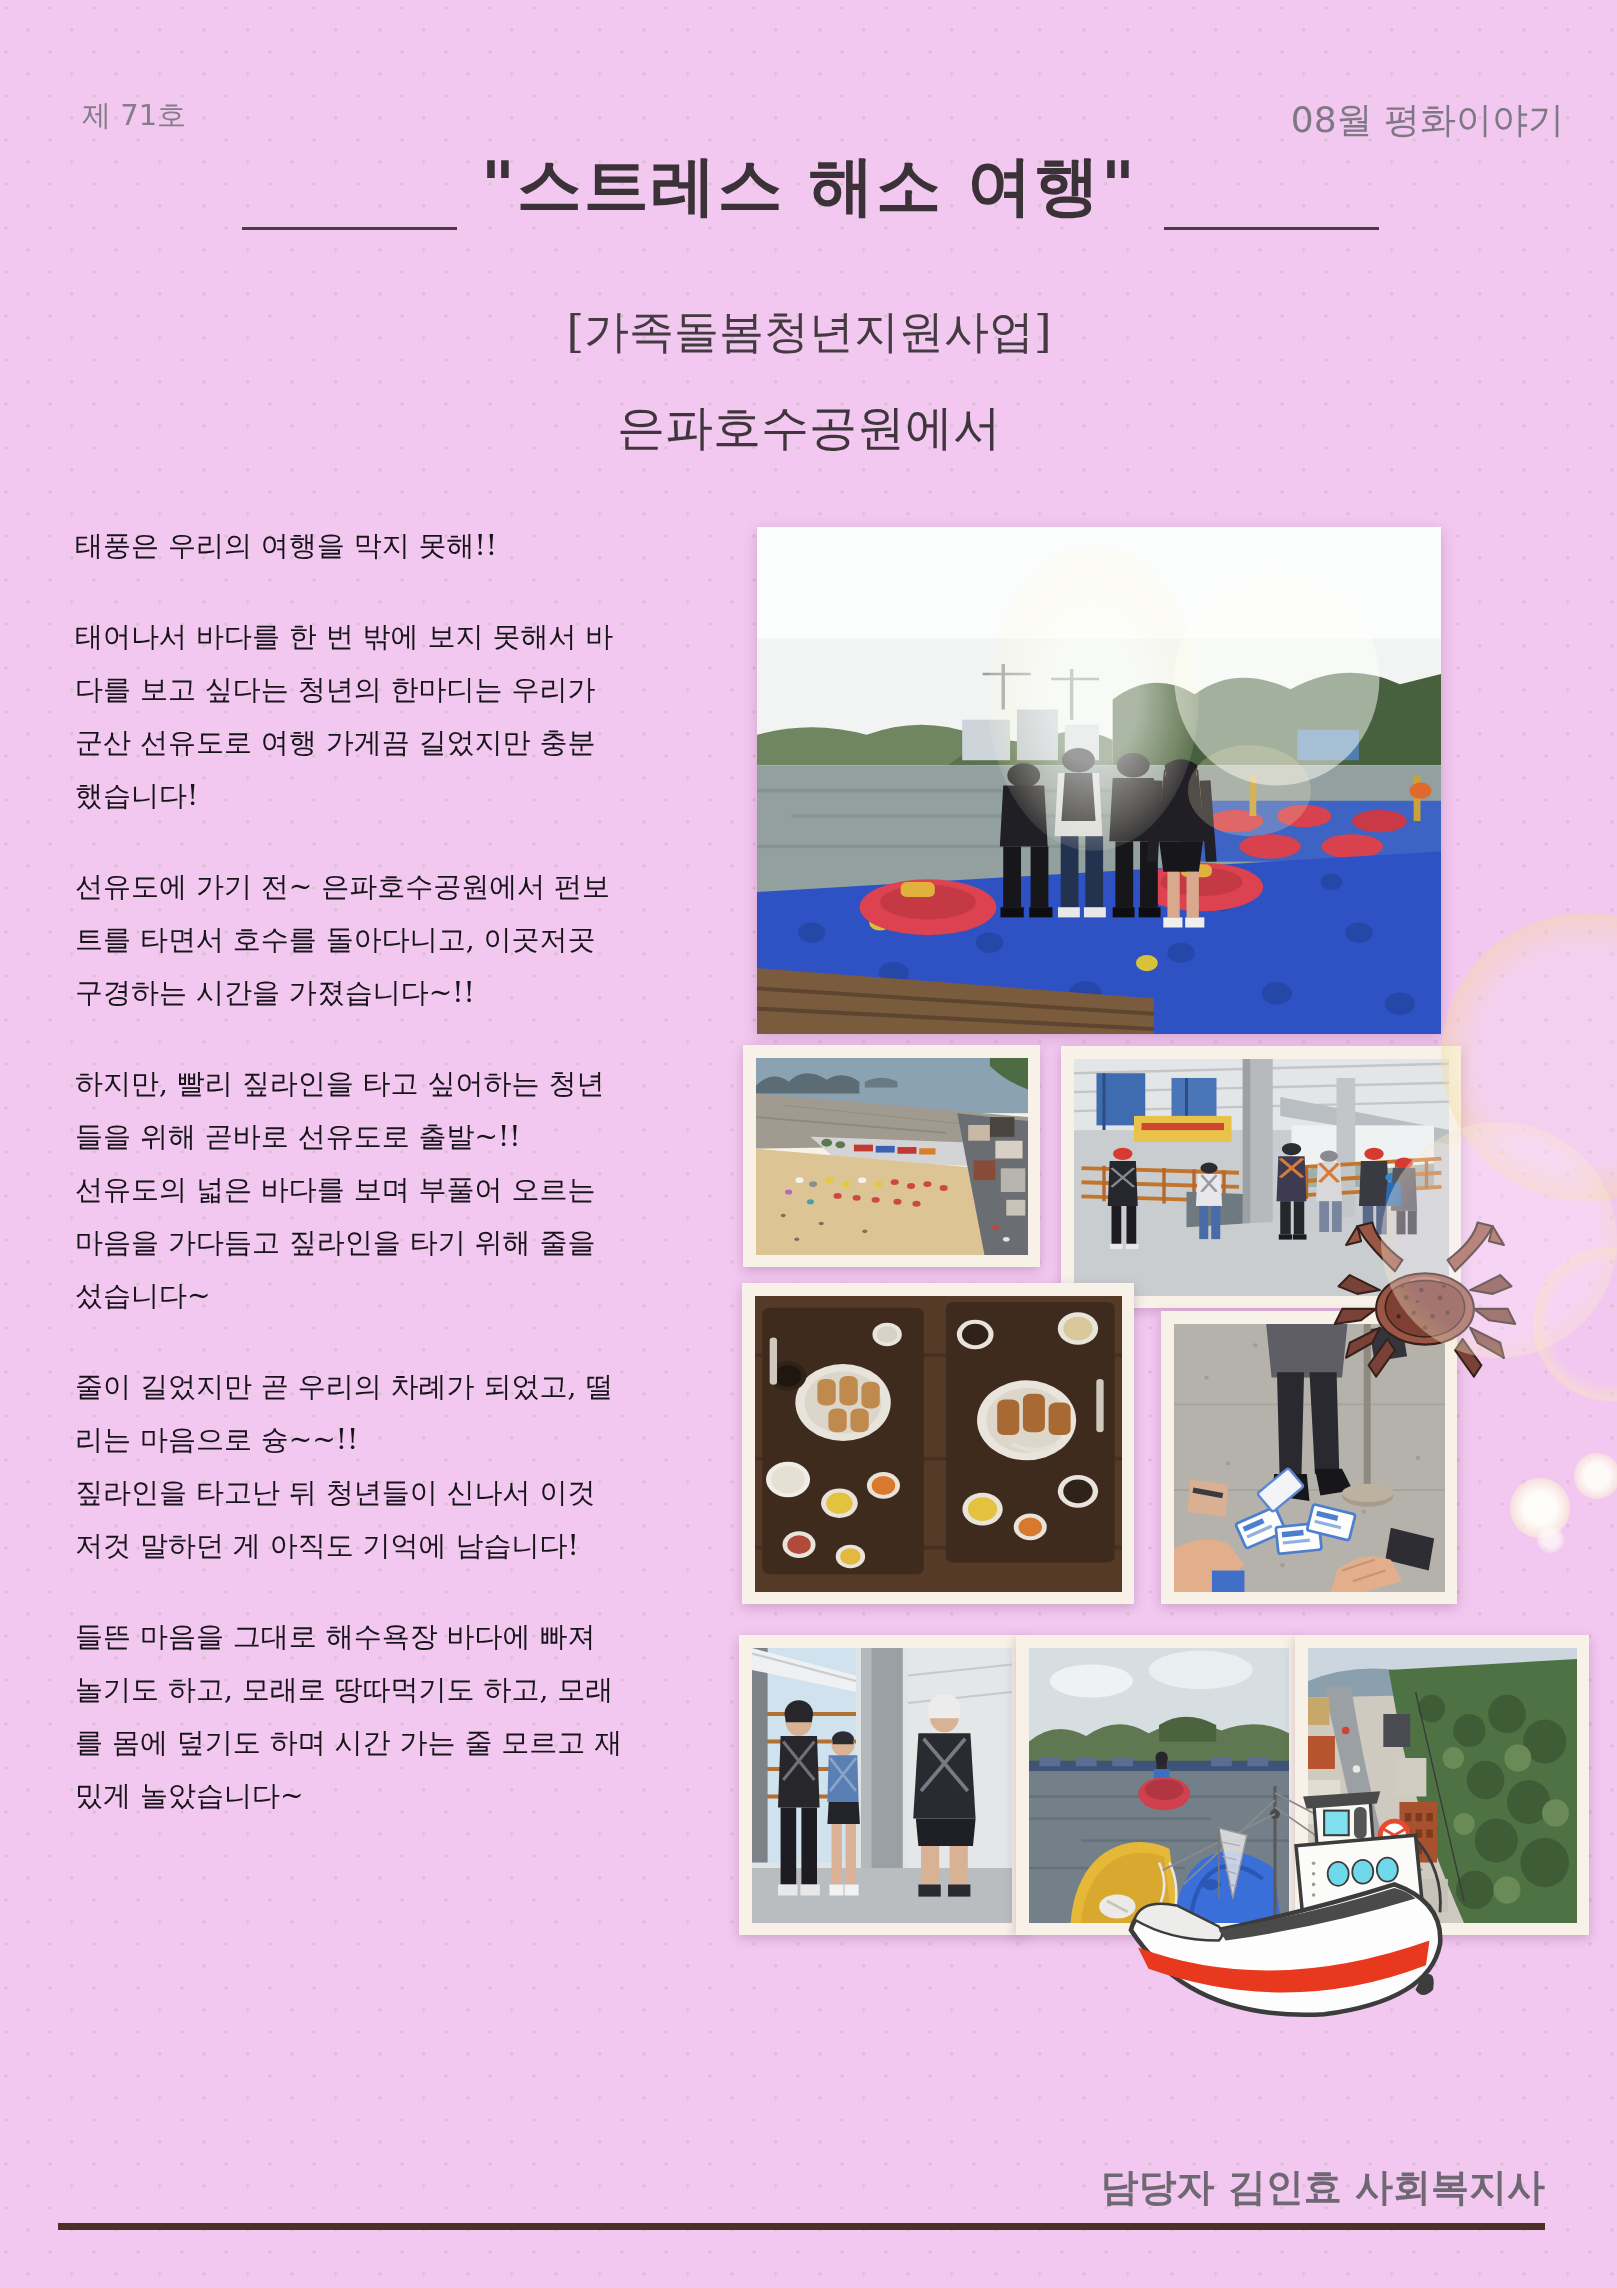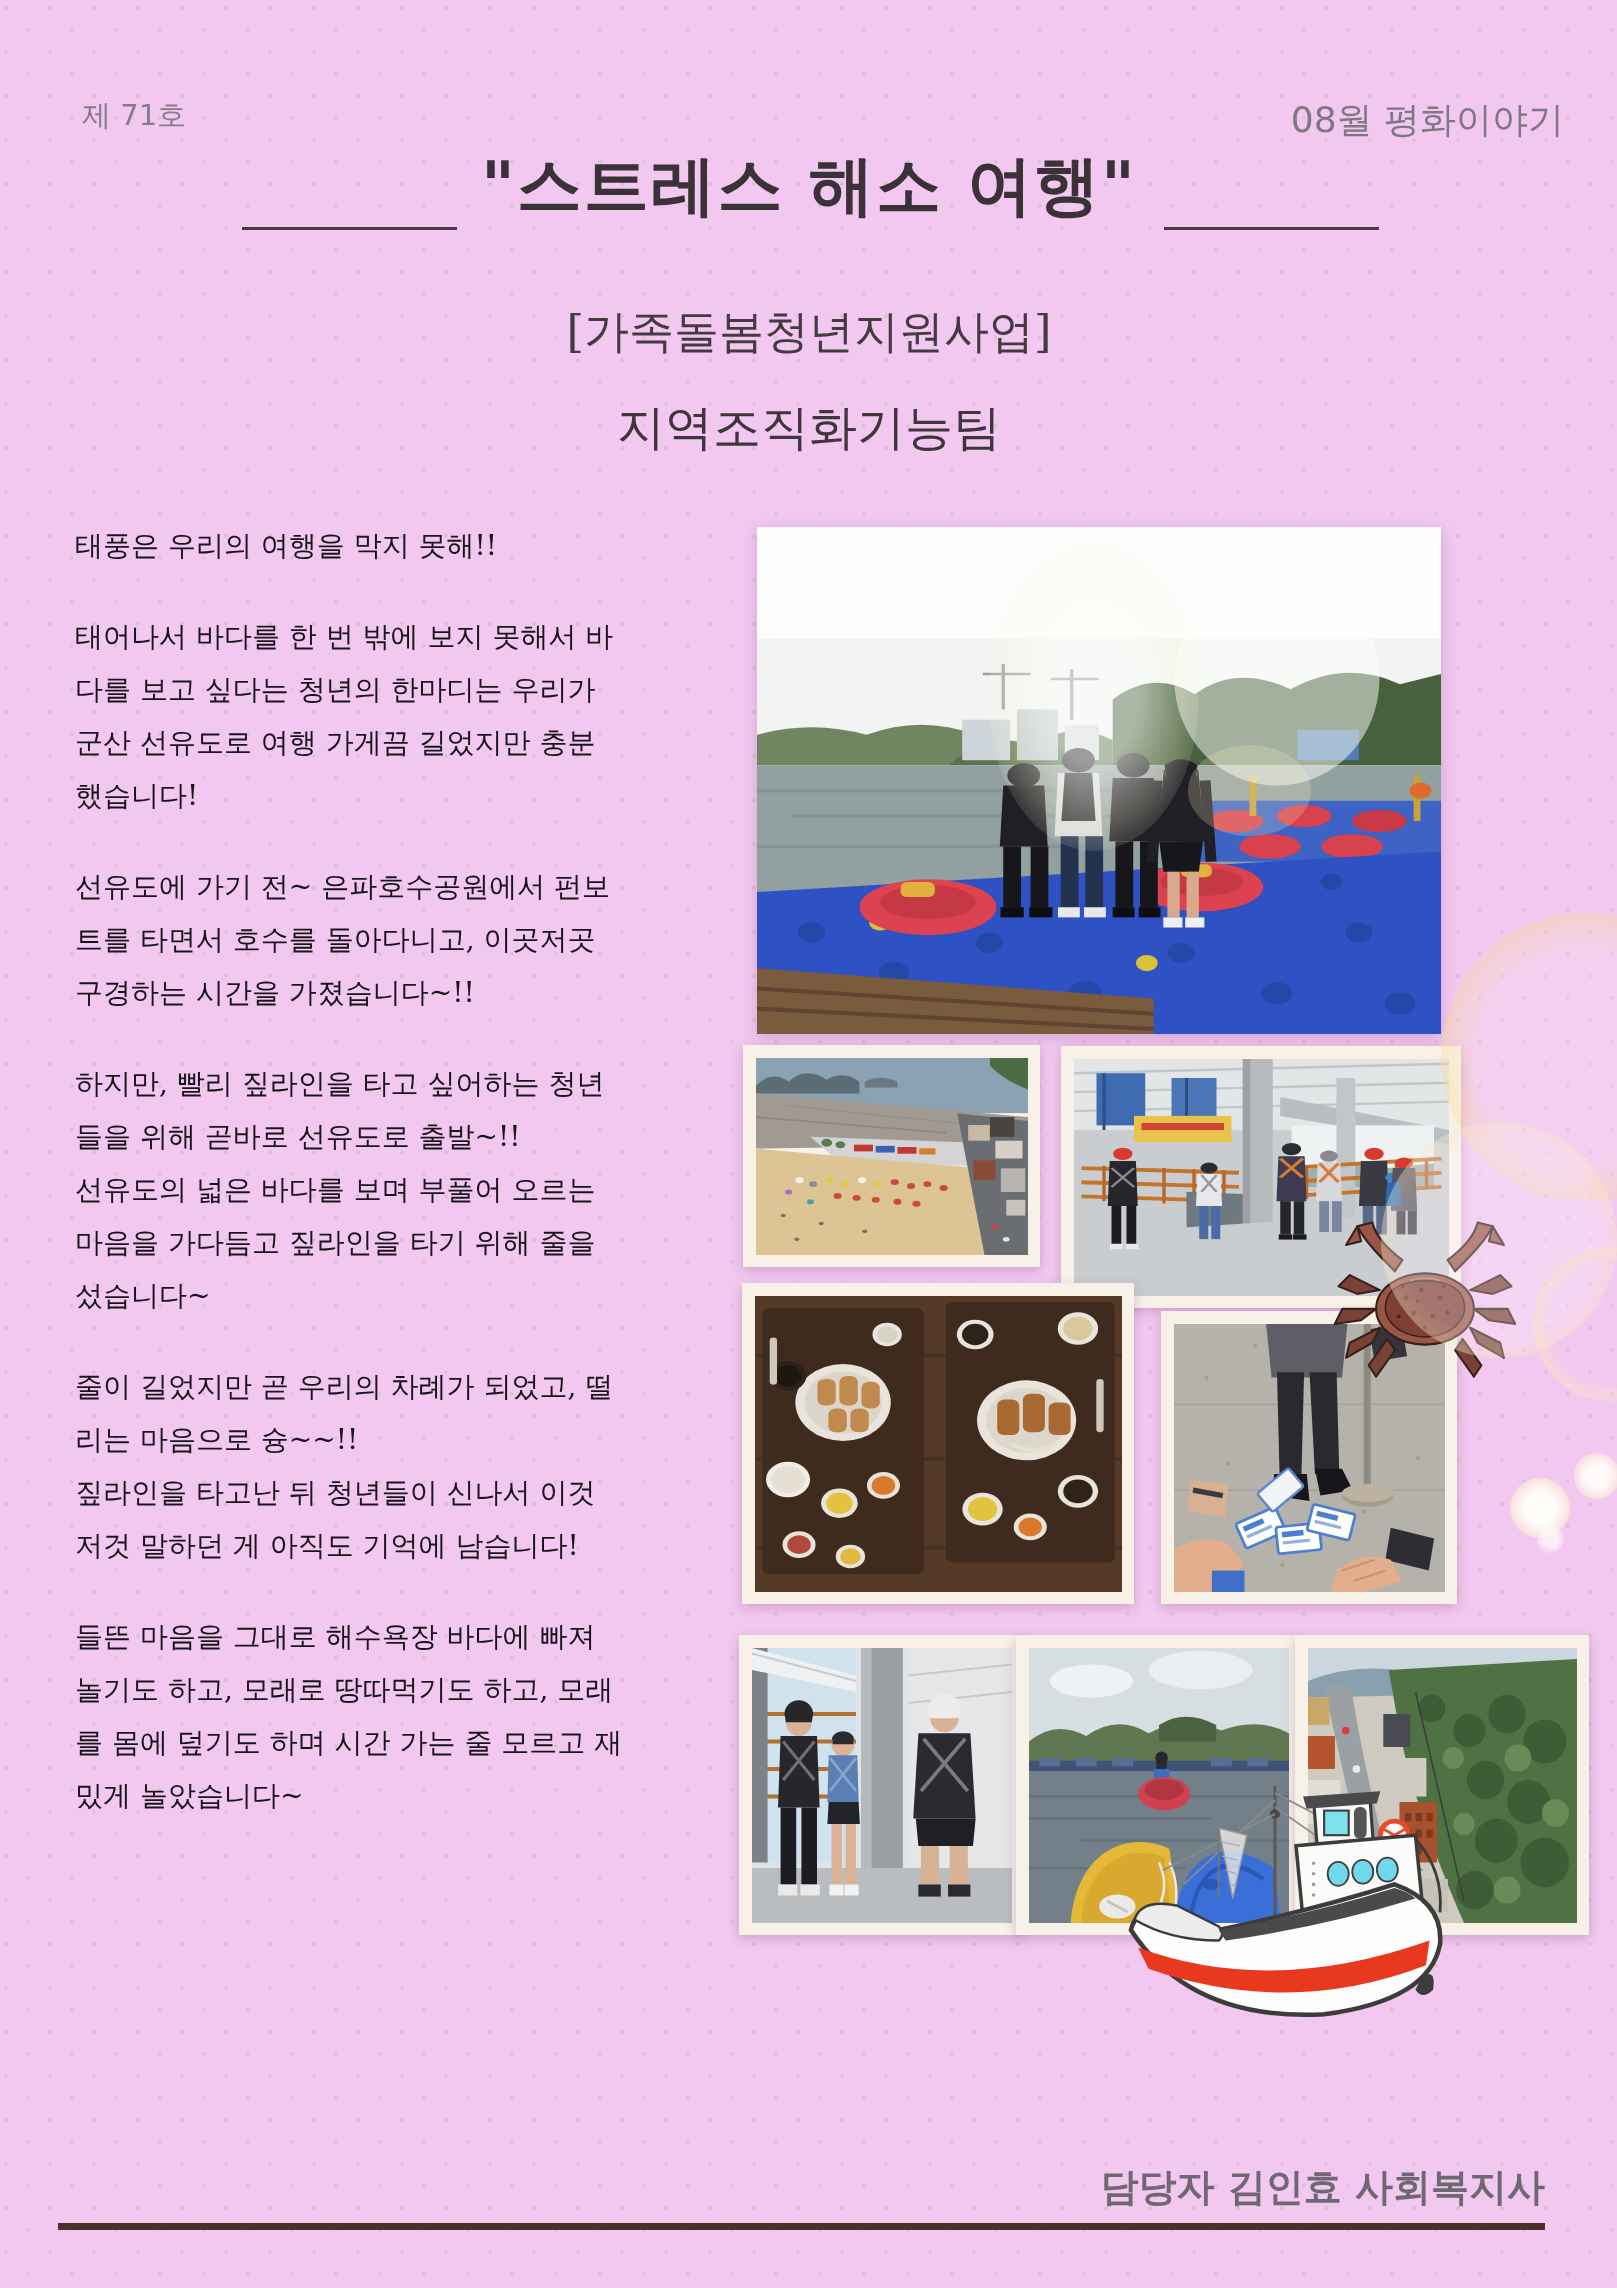--- a/index.html
+++ b/index.html
@@ -57,21 +57,21 @@
 
 <div class="page">
 
   <div class="abs issue">제 71호</div>
   <div class="abs edition">08월 평화이야기</div>
 
   <div class="abs rule l"></div>
   <div class="abs title">"스트레스 해소 여행"</div>
   <div class="abs rule r"></div>
   <div class="abs subtitle">[가족돌봄청년지원사업]</div>
-  <div class="abs team">지역조직화기능팀</div>
+  <div class="abs team">은파호수공원에서</div>
 
   <div class="abs bodycol">
     <p>태풍은 우리의 여행을 막지 못해!!</p>
     <p>태어나서 바다를 한 번 밖에 보지 못해서 바
 다를 보고 싶다는 청년의 한마디는 우리가
 군산 선유도로 여행 가게끔 길었지만 충분
 했습니다!</p>
     <p>선유도에 가기 전~ 은파호수공원에서 펀보
 트를 타면서 호수를 돌아다니고, 이곳저곳
 구경하는 시간을 가졌습니다~!!</p>

